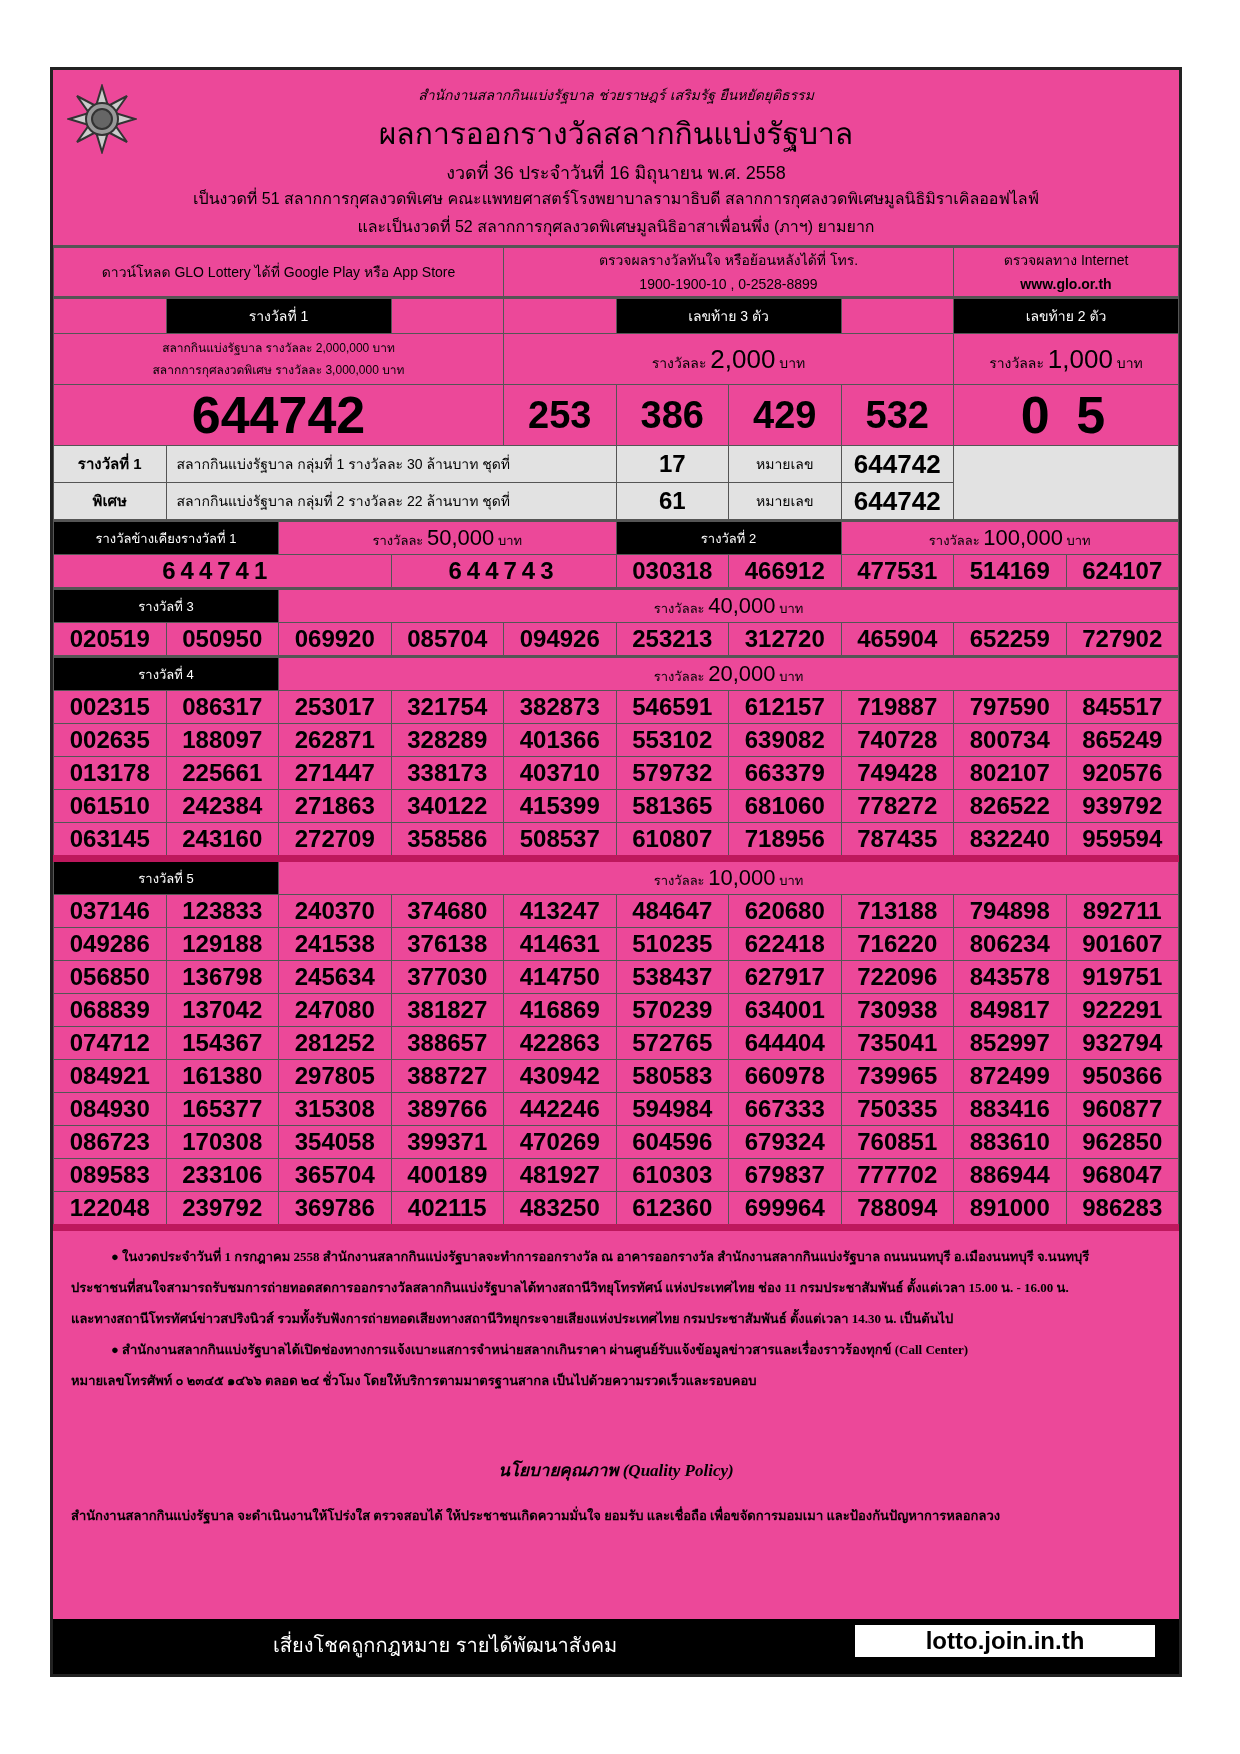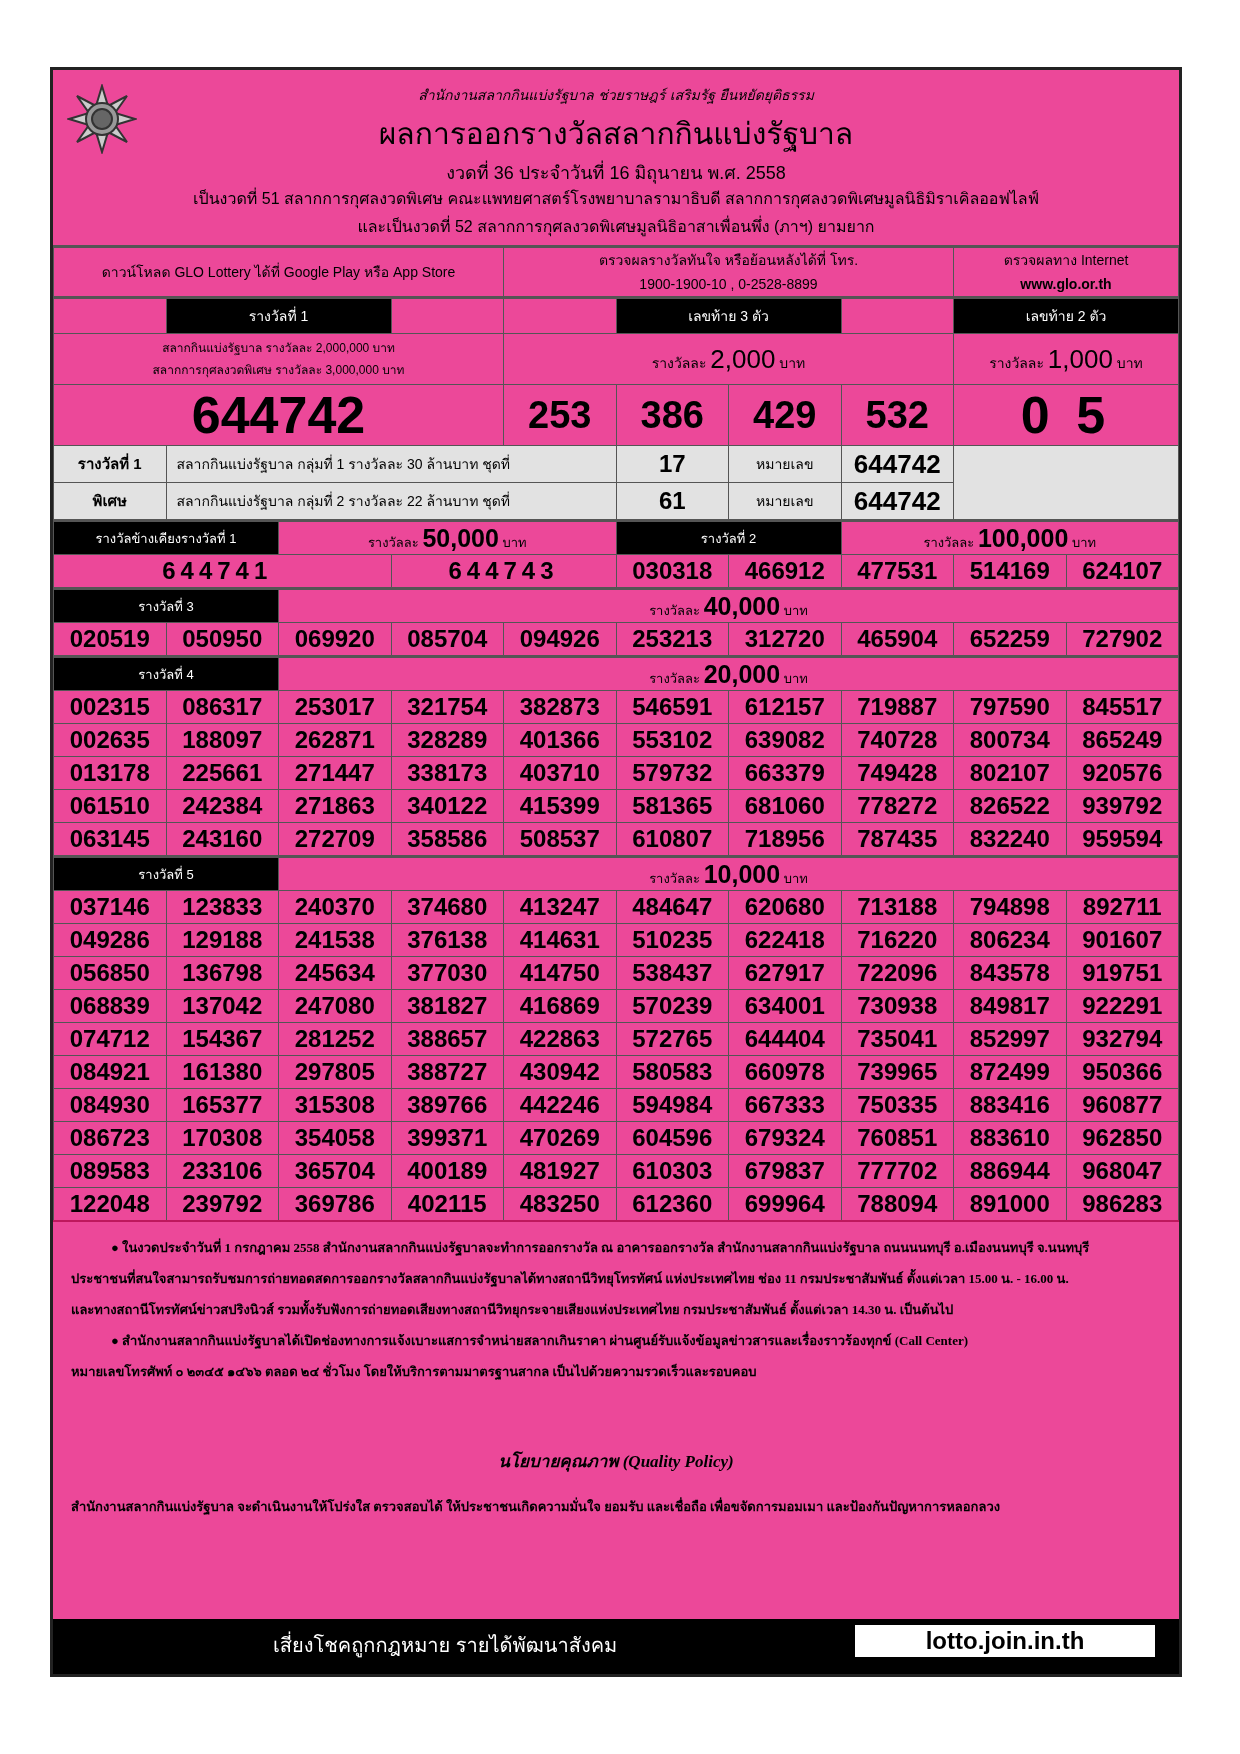--- a/index.html
+++ b/index.html
@@ -25,26 +25,26 @@
   .desc .amount { font-size: 14px; }
   .desc .amount b { font-size: 26px; font-weight: normal; }
   .nums td { height: 50px; font-weight: bold; font-size: 38px; }
   .nums .big { font-size: 52px; }
   .nums .huge { font-size: 52px; letter-spacing: 6px; }
   .special td { height: 36px; font-size: 14px; }
   .special .lbl { font-weight: bold; font-size: 15px; }
   .special .setnum { font-weight: bold; font-size: 24px; }
   .special .win { font-weight: bold; font-size: 26px; }
   .secrow td { height: 32px; font-size: 13px; }
-  .secrow .amt b { font-size: 25px; font-weight: bold; margin-top: 28px; }
+  .secrow .amt b { font-size: 22px; font-weight: normal; margin-top: 28px; }
   .valrow td { height: 32px; font-weight: bold; font-size: 24px; }
   .spaced { letter-spacing: 5px; }
   .listrow td { height: 32px; font-weight: bold; font-size: 24px; border-top: none; border-bottom: none; }
   .listrow.first td { border-top: 1px solid #555; margin-left: 15px; }
-  .listrow.last td { border-bottom: 2px solid #be185d; }
+  .listrow.last td { border-bottom: 7px solid #be185d; }
   .thick-top { border-top: 3px solid #555 !important; }
 
   .notes { padding: 10px 12px 0 18px; font-family: "Liberation Serif", "DejaVu Serif", serif; font-weight: bold; font-size: 13px; line-height: 31px; }
   .notes .indent { padding-left: 40px; }
   .policy-title { text-align: center; font-family: "Liberation Serif", serif; font-style: italic; font-weight: bold; font-size: 17px; margin-top: 60px; }
   .policy-text { padding: 0 18px; margin-top: 22px; font-family: "Liberation Serif", serif; font-weight: bold; font-size: 13px; }
   .footer { position: absolute; left: 0; right: 0; bottom: 0; height: 55px; background: #000; color: #fff; }
   .footer .slogan { position: absolute; left: 220px; top: 10px; font-size: 20px; }
   .footer .site { position: absolute; right: 24px; top: 6px; width: 300px; height: 32px; background: #fff; color: #000; font-weight: bold; font-size: 24px; text-align: center; line-height: 32px; }
 </style>

